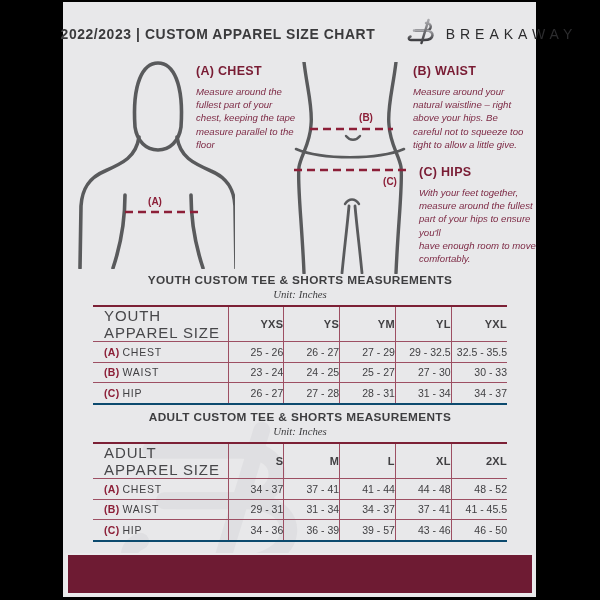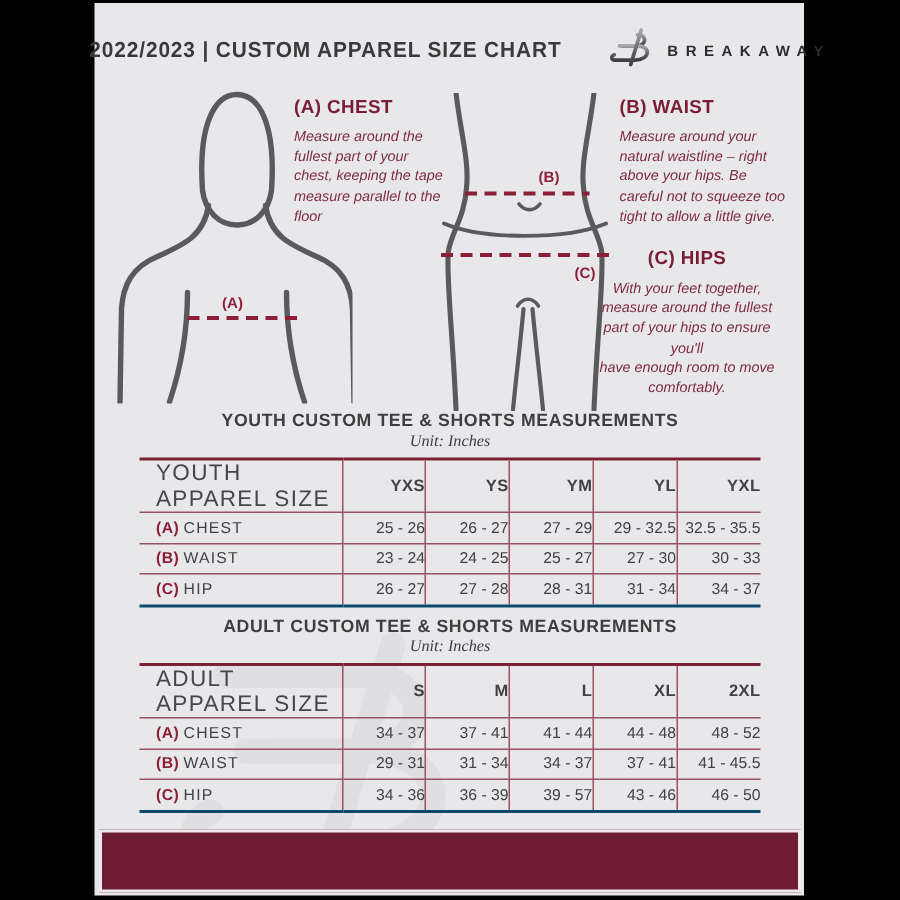--- a/index.html
+++ b/index.html
@@ -8,30 +8,30 @@
     background:#000;
     font-family:"Liberation Sans", sans-serif;
     -webkit-font-smoothing:antialiased;
   }
   .page{
     position:absolute;left:63px;top:2px;width:473px;height:595px;
     background:#e8e8ea;
   }
   
   .header{
-    position:absolute;top:16px;left:4px;width:100%;
+    position:absolute;top:16px;left:16px;width:100%;
     display:flex;align-items:center;justify-content:center;gap:24px;
   }
   .header-title{
     font-size:14.5px;font-weight:700;color:#3a3a3c;letter-spacing:.6px;
     transform:scaleX(.96);white-space:nowrap;
   }
   .brand{display:flex;align-items:center;gap:8px;}
   .brand-name{
-    font-size:10px;font-weight:700;color:#2c2c2e;letter-spacing:5px;white-space:nowrap;
+    font-size:14px;font-weight:400;color:#2c2c2e;letter-spacing:5px;white-space:nowrap;
   }
   
   .fig{position:absolute;}
   .fig svg{display:block;}
   
   .meas{position:absolute;color:#7d2038;}
   .meas h3{
     margin:0 0 7px 0;font-size:12.5px;font-weight:700;color:#791c34;letter-spacing:.3px;
   }
   .meas p{
@@ -146,21 +146,21 @@
     <div class="meas" style="left:133px;top:62px;width:104px;">
       <h3>(A) CHEST</h3>
       <p>Measure around the fullest part of your chest, keeping the tape measure parallel to the floor</p>
     </div>
 
     <div class="meas" style="left:350px;top:62px;width:116px;">
       <h3>(B) WAIST</h3>
       <p>Measure around your natural waistline – right above your hips. Be careful not to squeeze too tight to allow a little give.</p>
     </div>
 
-    <div class="meas" style="left:334px;top:163px;width:122px;text-align:center;">
+    <div class="meas" style="left:356px;top:163px;width:122px;">
       <h3>(C) HIPS</h3>
       <p>With your feet together, measure around the fullest part of your hips to ensure you'll
 have enough room to move comfortably.</p>
     </div>
 
     <div class="tbl-section" style="top:271px;">
       <p class="tbl-title">YOUTH CUSTOM TEE &amp; SHORTS MEASUREMENTS</p>
       <p class="tbl-unit">Unit: Inches</p>
       <table>
         <colgroup>

